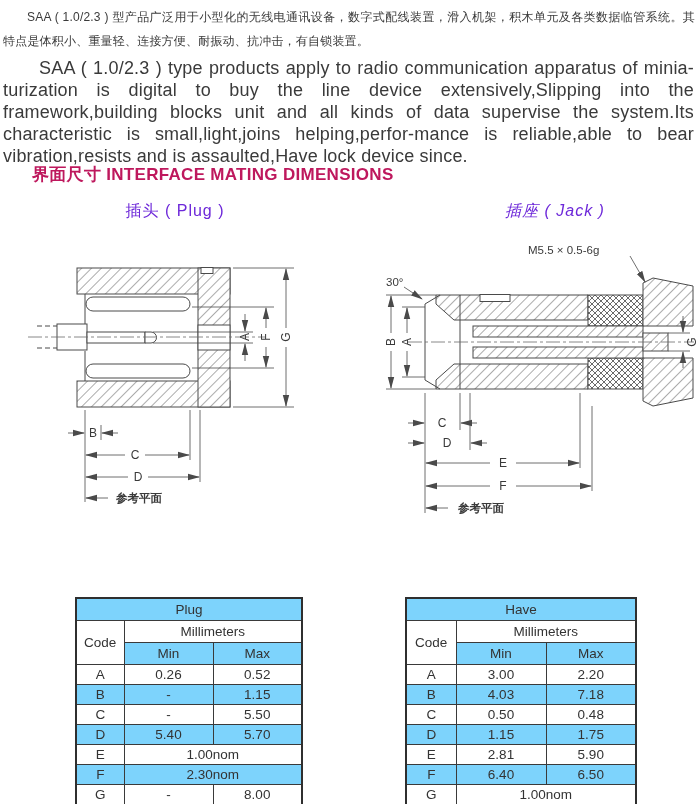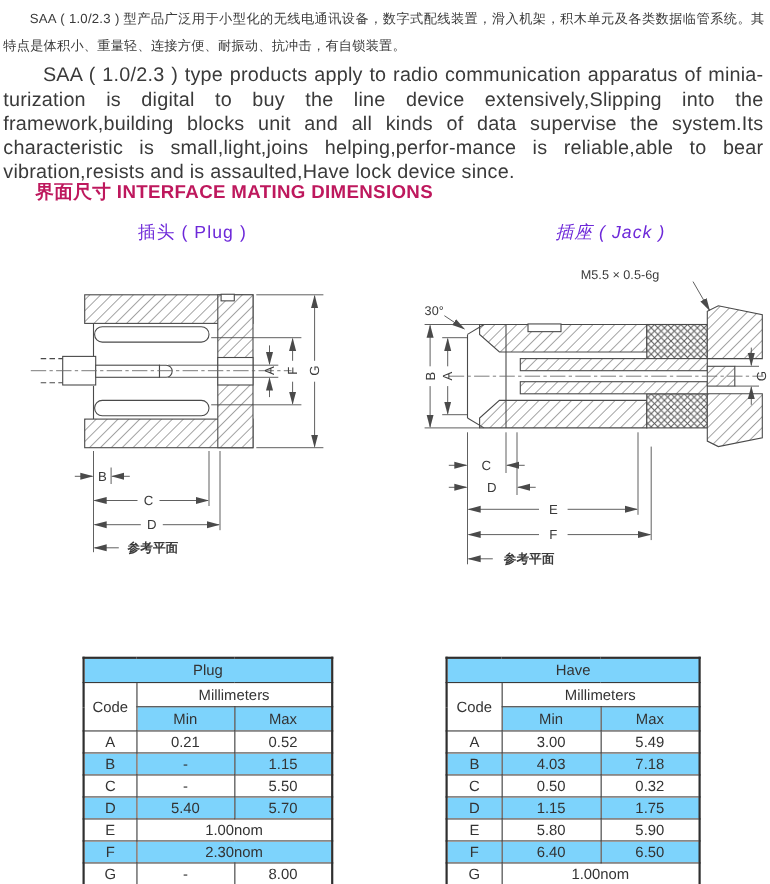--- a/index.html
+++ b/index.html
@@ -237,21 +237,21 @@
   <tr class="hrow">
     <td rowspan="2">Code</td>
     <td colspan="2">Millimeters</td>
   </tr>
   <tr class="hrow">
     <td class="shade">Min</td>
     <td class="shade">Max</td>
   </tr>
   <tr>
     <td>A</td>
-    <td>0.21</td>
+    <td>0.26</td>
     <td>0.52</td>
   </tr>
   <tr class="shade">
     <td>B</td>
     <td>-</td>
     <td>1.15</td>
   </tr>
   <tr>
     <td>C</td>
     <td>-</td>
@@ -292,40 +292,40 @@
     <td rowspan="2">Code</td>
     <td colspan="2">Millimeters</td>
   </tr>
   <tr class="hrow">
     <td class="shade">Min</td>
     <td class="shade">Max</td>
   </tr>
   <tr>
     <td>A</td>
     <td>3.00</td>
-    <td>5.49</td>
+    <td>2.20</td>
   </tr>
   <tr class="shade">
     <td>B</td>
     <td>4.03</td>
     <td>7.18</td>
   </tr>
   <tr>
     <td>C</td>
     <td>0.50</td>
-    <td>0.32</td>
+    <td>0.48</td>
   </tr>
   <tr class="shade">
     <td>D</td>
     <td>1.15</td>
     <td>1.75</td>
   </tr>
   <tr>
     <td>E</td>
-    <td>5.80</td>
+    <td>2.81</td>
     <td>5.90</td>
   </tr>
   <tr class="shade">
     <td>F</td>
     <td>6.40</td>
     <td>6.50</td>
   </tr>
   <tr>
     <td>G</td>
     <td colspan="2">1.00nom</td>

